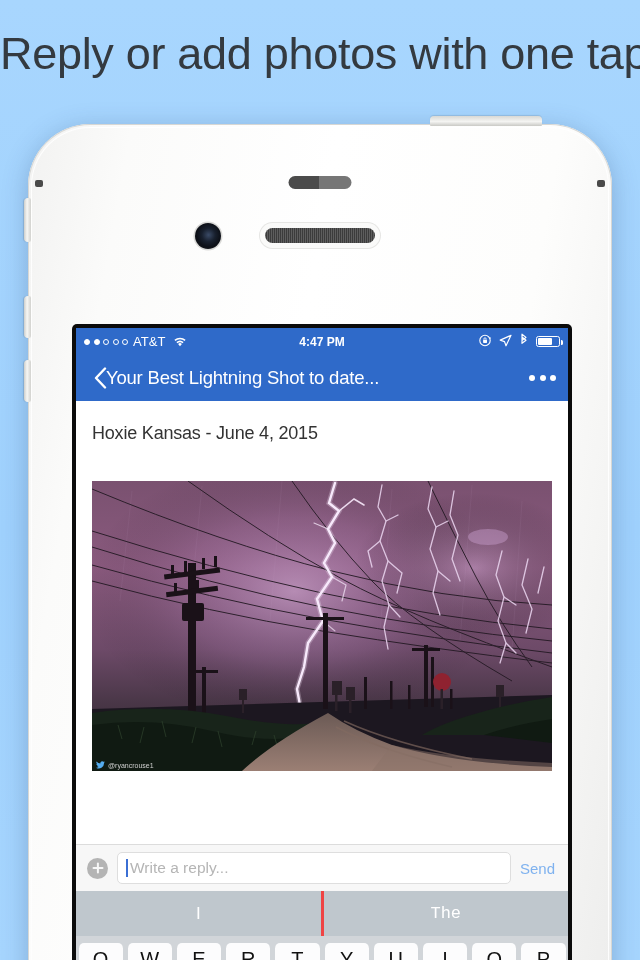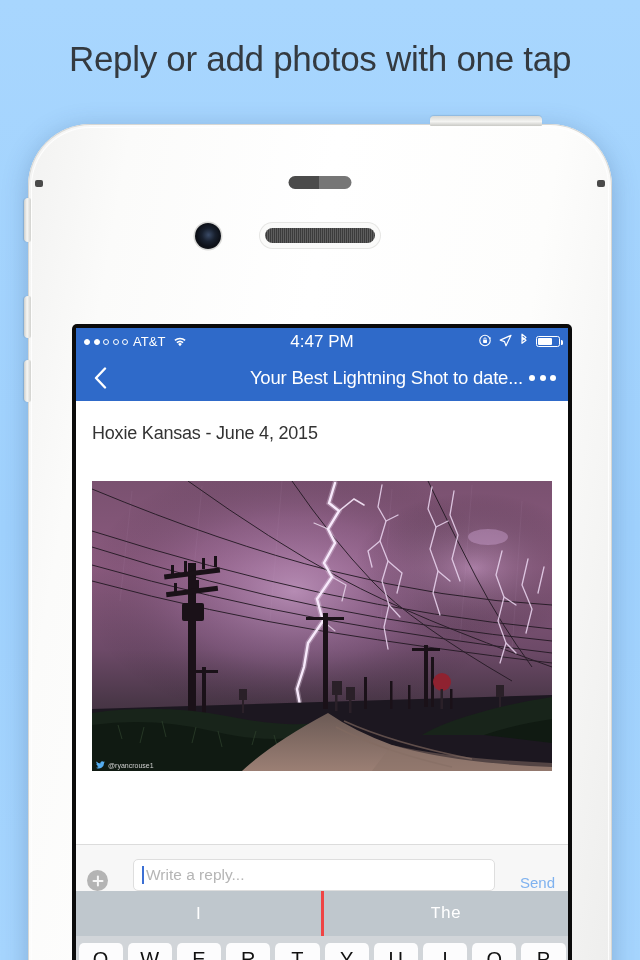--- a/index.html
+++ b/index.html
@@ -5,23 +5,23 @@
   * { margin:0; padding:0; box-sizing:border-box; }
   html,body { width:640px; height:960px; overflow:hidden; }
   body {
     font-family:"Liberation Sans", sans-serif;
     background:linear-gradient(180deg,#a8d6fe 0%,#9fd1fd 55%,#a6d5fe 100%);
     position:relative;
   }
 
   
   .headline {
-    position:absolute; top:39px; left:0; width:640px;
+    position:absolute; top:28px; left:0; width:640px;
     text-align:center;
-    font-size:35px; letter-spacing:-0.3px;
+    font-size:45px; letter-spacing:-0.3px;
     color:#343a40; font-weight:400;
     white-space:nowrap;
   }
 
   
   .phone {
     position:absolute; left:28px; top:124px;
     width:584px; height:900px;
     background:linear-gradient(100deg,#f2f2f1 0%,#fbfbfa 14%,#ffffff 42%,#fdfdfc 72%,#ededec 100%);
     border-radius:62px 62px 0 0;
@@ -102,42 +102,42 @@
     display:flex; align-items:center; color:#fff;
     font-size:13px; padding:0 8px; position:relative;
   }
   .dots{ display:flex; gap:3.5px; align-items:center; margin-right:5px; }
   .dot{ width:6px; height:6px; border-radius:50%; border:1px solid #fff; }
   .dot.f{ background:#fff; }
   .carrier{ font-size:13px; letter-spacing:.1px; }
   .wifi{ margin-left:7px; display:flex; align-items:flex-end; }
   .clock{
     position:absolute; left:0; right:0; text-align:center;
-    font-size:17px; font-weight:400; pointer-events:none;
+    font-size:12px; font-weight:700; pointer-events:none;
   }
   .sb-right{ margin-left:auto; display:flex; align-items:center; gap:7px; }
   .battery{
     width:24px; height:11px; border:1.3px solid #fff; border-radius:2.5px;
     position:relative; display:flex; align-items:center; padding:1.3px;
   }
   .battery::after{
     content:""; position:absolute; right:-3.5px; top:3px;
     width:2px; height:5px; background:#fff; border-radius:0 1.5px 1.5px 0;
   }
   .battery i{ display:block; height:100%; width:70%; background:#fff; border-radius:1px; }
 
   
   .navbar{
     height:46px; background:#2f6ac9;
     display:flex; align-items:center; color:#fff;
     padding:0 12px; position:relative;
   }
   .back{ width:24px; height:24px; display:flex; align-items:center; justify-content:center; cursor:pointer; }
   .navtitle{
-    flex:1; text-align:right; font-size:18.5px; font-weight:500;
+    flex:1; text-align:left; font-size:18.5px; font-weight:500;
     white-space:nowrap; overflow:hidden; letter-spacing:-.2px;
     margin-left:-6px;
   }
   .more{ display:flex; gap:4.5px; align-items:center; margin-left:6px; cursor:pointer; }
   .more span{ width:6px; height:6px; border-radius:50%; background:#fff; }
 
   
   .content{ background:#fff; height:414px; position:relative;margin-top:8px; }
   .post-title{
     font-size:18px; color:#333; padding:14px 16px 0 16px;
@@ -155,21 +155,21 @@
     position:absolute; left:4px; bottom:1px;
     display:flex; align-items:center; gap:3px;
     font-size:7px; color:#cfcfcf;
   }
   .tw-bird{ width:9px; height:9px; }
 
   
   .replybar{
     position:absolute; left:0; bottom:133px; width:100%; height:47px;
     background:#f7f7f7; border-top:1px solid #dcdcdc;
-    display:flex; align-items:flex-end; padding:0 11px; gap:25px;
+    display:flex; align-items:center; padding:0 11px; gap:9px;
   }
   .plus{
     width:21px; height:21px; border-radius:50%; background:#b4b4b4;
     position:relative; flex:0 0 auto; cursor:pointer;
   }
   .plus::before,.plus::after{
     content:""; position:absolute; background:#f7f7f7; border-radius:1px;
     left:50%; top:50%; transform:translate(-50%,-50%);
   }
   .plus::before{ width:11px; height:2.2px; }

